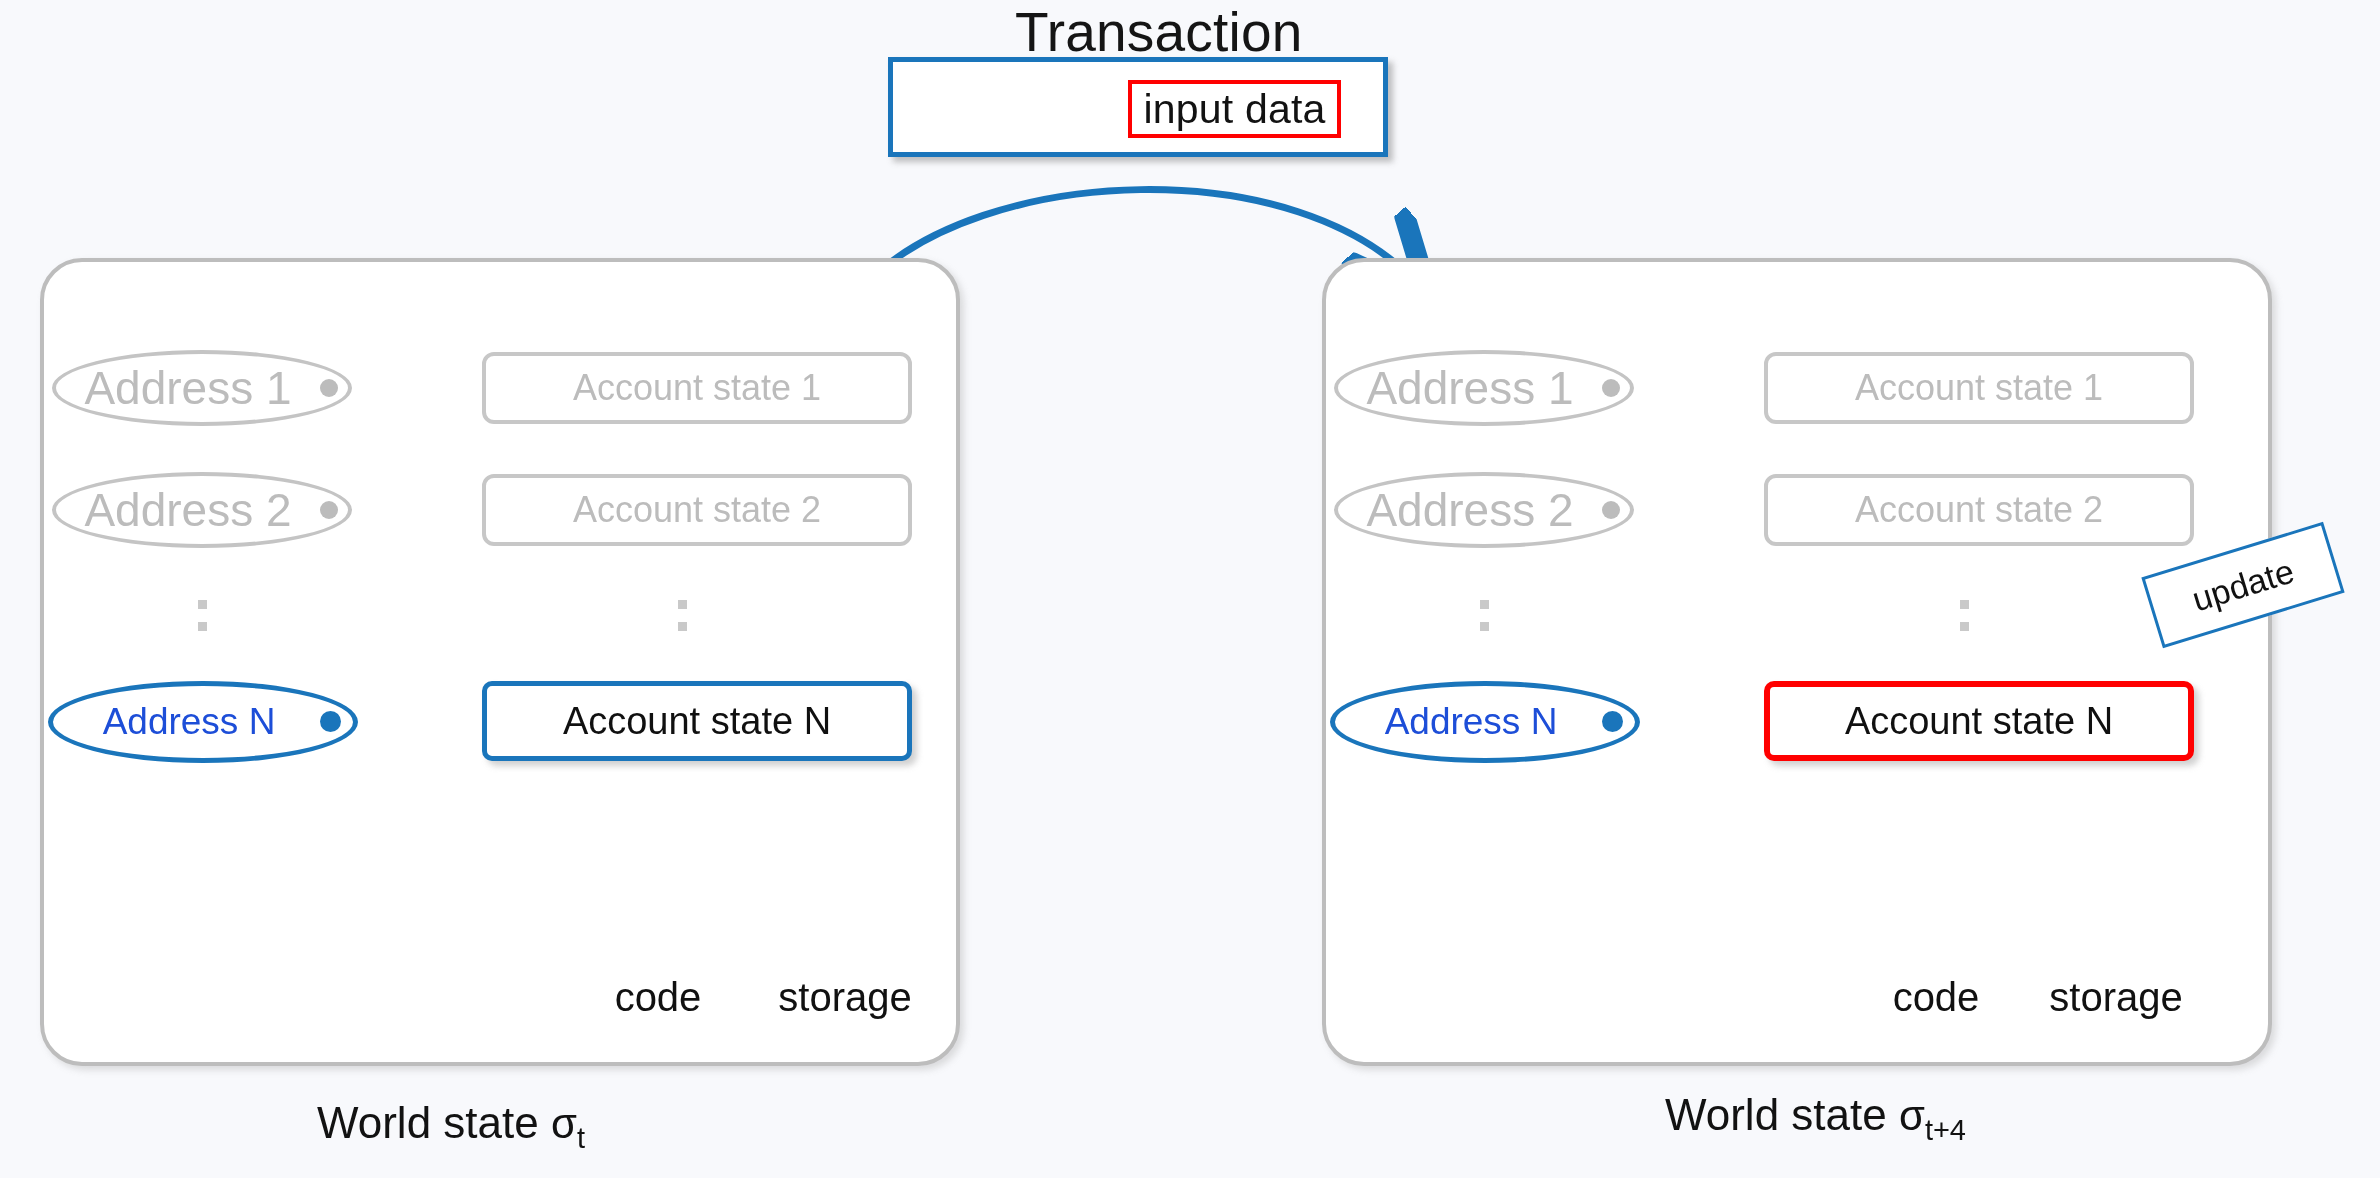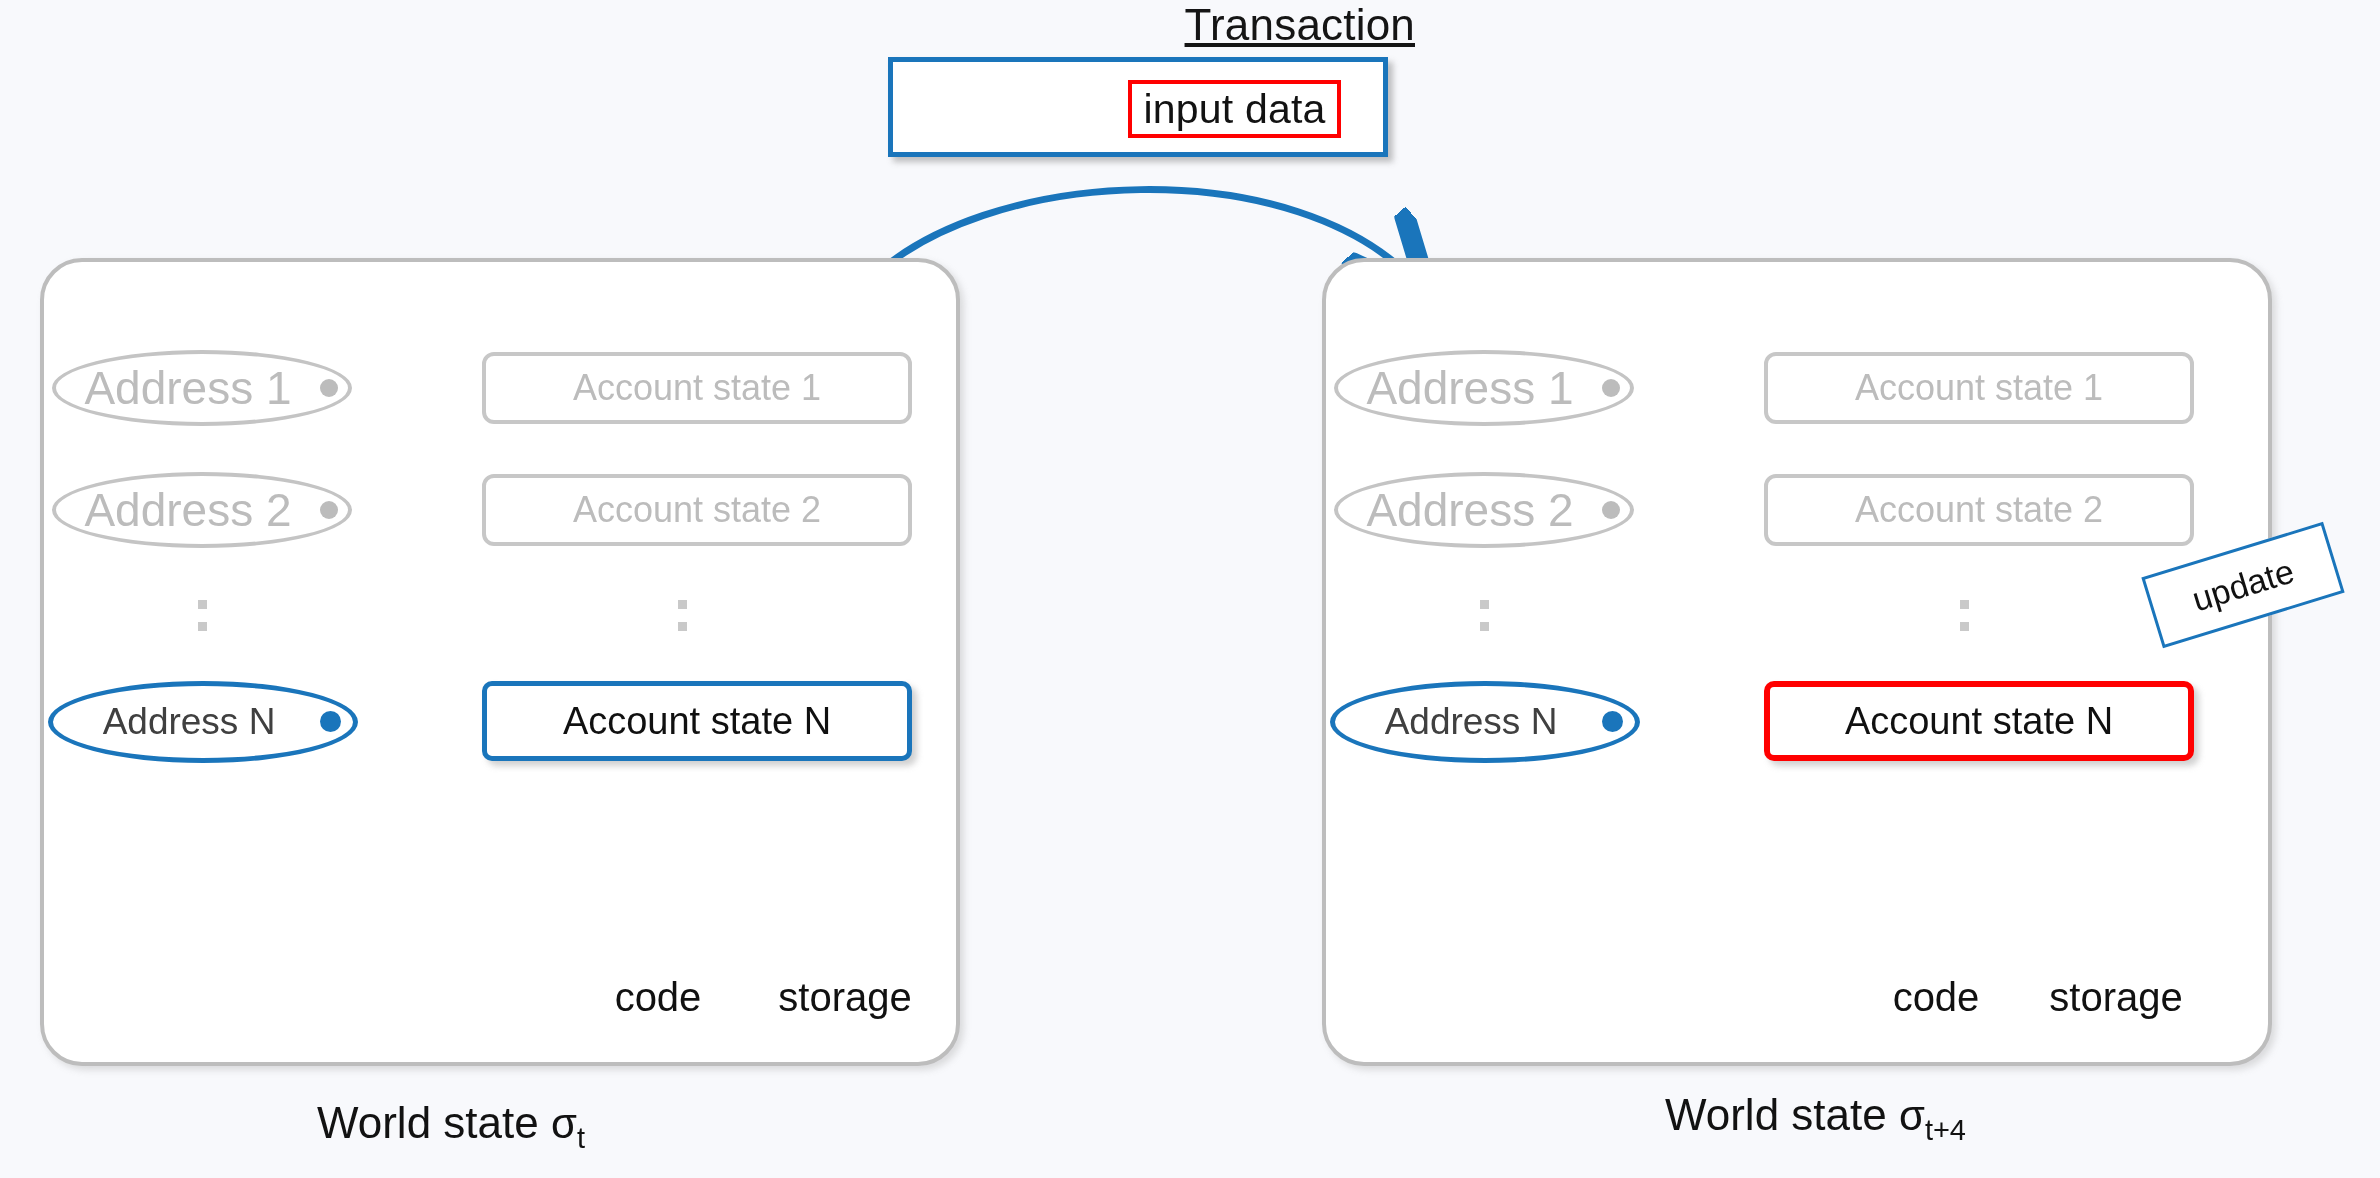--- a/index.html
+++ b/index.html
@@ -23,25 +23,24 @@
     width: 2380px;
     height: 1178px;
   }
 
   
   .abs { position: absolute; }
 
   .title-tx {
     left: 1015px; top: 0px;
     width: 400px;
-    font-size: 44px;
+    font-size: 55px;
     color: #151515;
-    text-align: right;
+    text-align: left;
     letter-spacing: .2px;
-    text-decoration: underline;
   }
 
   
   .tx-box {
     left: 888px; top: 57px;
     width: 500px; height: 100px;
     border: 5px solid #1a75bb;
     background: #ffffff;
     box-shadow: 5px 5px 6px rgba(120,120,120,.45);
     box-sizing: border-box;
@@ -79,21 +78,21 @@
     border-radius: 50%;
     background: #ffffff;
     box-sizing: border-box;
     display: flex;
     align-items: center;
     justify-content: center;
     font-size: 46px;
     white-space: nowrap;
   }
   .addr.dim  { border: 4px solid #c4c4c4; color: #bcbcbc; }
-  .addr.live { border: 5px solid #1a75bb; color: #404040; font-size: 37px; }
+  .addr.live { border: 5px solid #1a75bb; color: #1d4ed8; font-size: 37px; }
   .addr .lbl { transform: translateX(-14px); }
 
   .addr-dot {
     position: absolute;
     width: 18px; height: 18px;
     border-radius: 50%;
   }
   .addr-dot.dim  { background: #bcbcbc; }
   .addr-dot.live { background: #1a75bb; width: 21px; height: 21px; }
 

